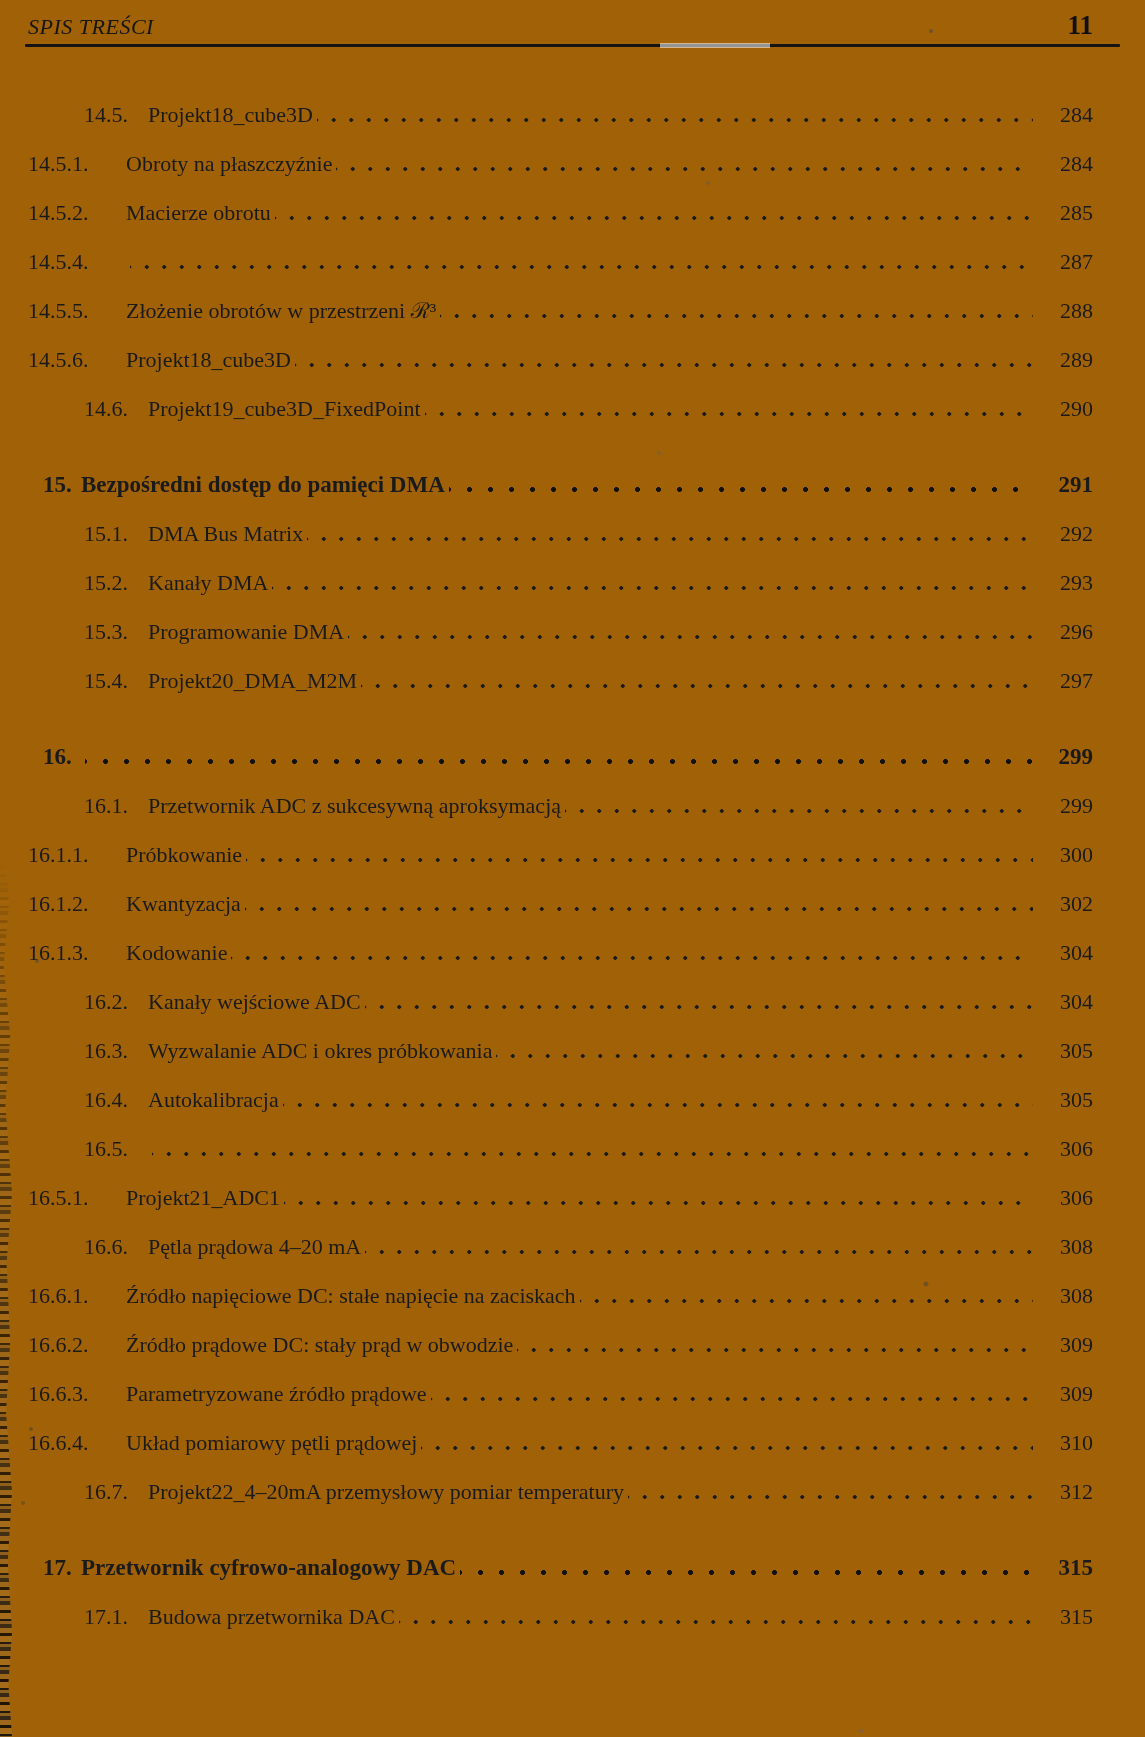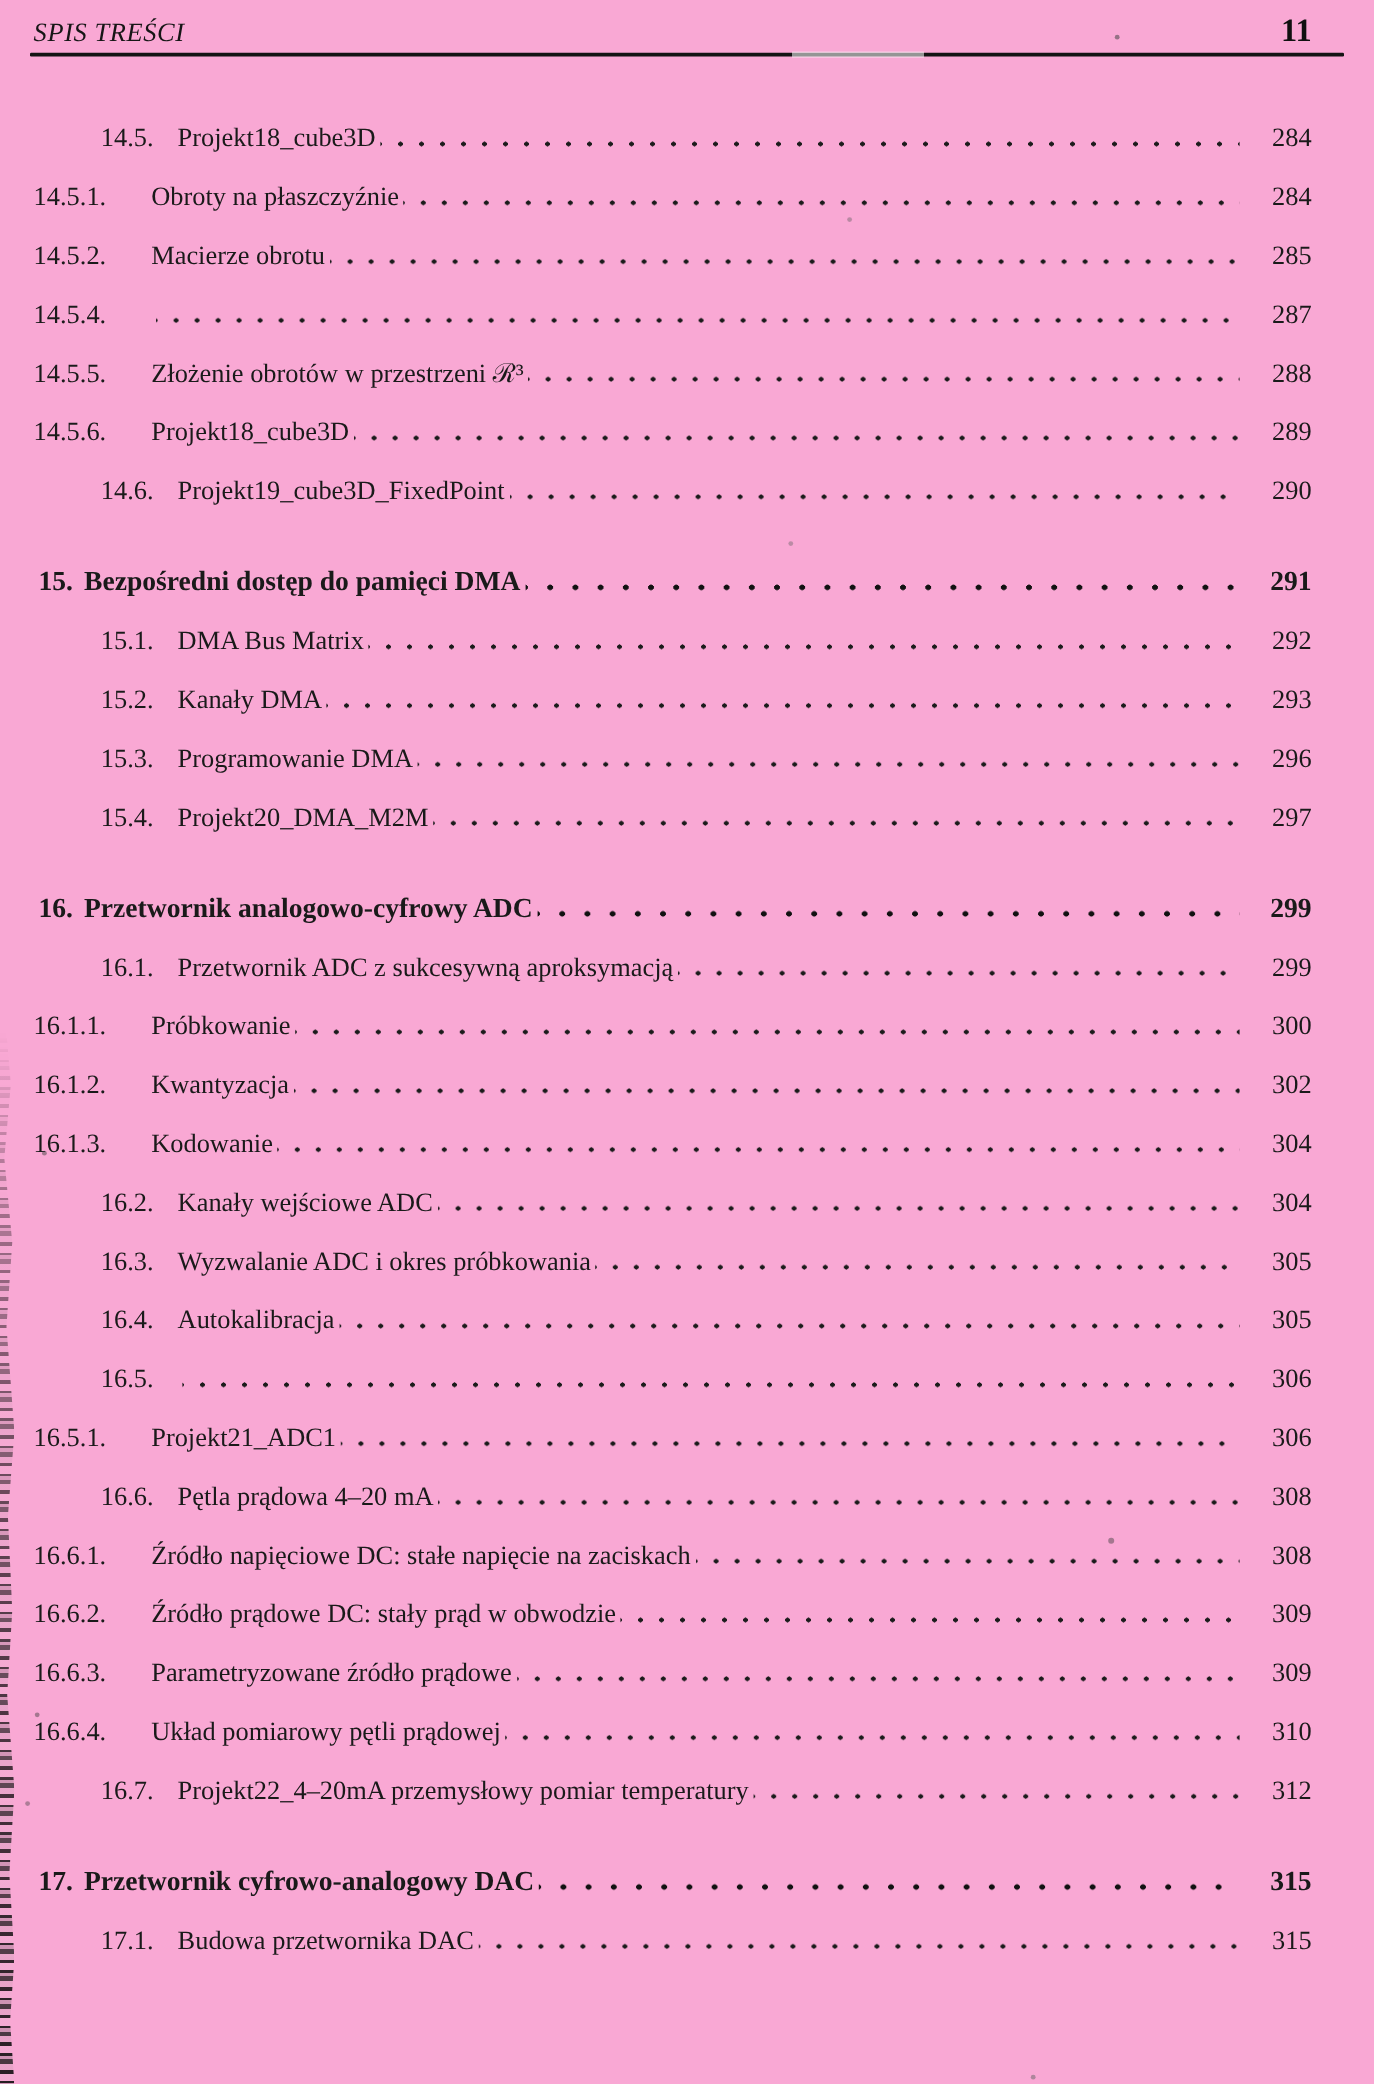--- a/index.html
+++ b/index.html
@@ -1,20 +1,20 @@
 <!DOCTYPE html>
 <html><head>
 <meta charset="utf-8">
 <style>
   * { margin:0; padding:0; box-sizing:border-box; }
   html, body { background:#e9e9e6; }
   .page {
     position:relative;
     width:1145px; height:1737px;
-    background:#f9a8d4;
+    background:#a16207;
     font-family:"Liberation Serif", serif;
     color:#1a1a1a;
     overflow:hidden;
   }
   
   .page-header {
     position:absolute; top:10px; left:28px; right:52px;
     display:flex; justify-content:space-between; align-items:baseline;
   }
   .header-title {
@@ -40,21 +40,21 @@
   .toc-title { flex:none; }
   .toc-leader {
     flex:1 1 auto; align-self:stretch; margin-left:4px; margin-right:6px;
     background-image:radial-gradient(circle, #1b1b1b 1.8px, rgba(0,0,0,0) 2.1px);
     background-size:17.5px 6px; background-repeat:repeat-x;
     background-position:8px 27px;
   }
   .toc-page { flex:none; width:54px; text-align:right; }
   
   .level-1 { font-weight:bold; font-size:23px; margin-top:27px; }
-  .level-1 .toc-num { margin-left:4px; width:38px; }
+  .level-1 .toc-num { margin-left:15px; width:38px; }
   .level-1 .toc-leader {
     background-image:radial-gradient(circle, #111 2.2px, rgba(0,0,0,0) 2.5px);
     background-size:21px 7px; background-position:10px 26px;
   }
   .level-2 .toc-num { margin-left:56px; width:64px; }
   .level-3 .toc-num { width:98px; }
   
   .scan-strip {
     position:absolute; left:0; top:860px; width:12px; height:877px;
     background:repeating-linear-gradient(to bottom,
@@ -179,21 +179,20 @@
 
       <div class="toc-row level-2">
         <span class="toc-num">15.4.</span>
         <span class="toc-title">Projekt20_DMA_M2M</span>
         <span class="toc-leader"></span>
         <span class="toc-page">297</span>
       </div>
 
       <div class="toc-row level-1">
         <span class="toc-num">16.</span>
-        <span class="toc-title">Przetwornik analogowo-cyfrowy ADC</span>
         <span class="toc-leader"></span>
         <span class="toc-page">299</span>
       </div>
 
       <div class="toc-row level-2">
         <span class="toc-num">16.1.</span>
         <span class="toc-title">Przetwornik ADC z sukcesywną aproksymacją</span>
         <span class="toc-leader"></span>
         <span class="toc-page">299</span>
       </div>

